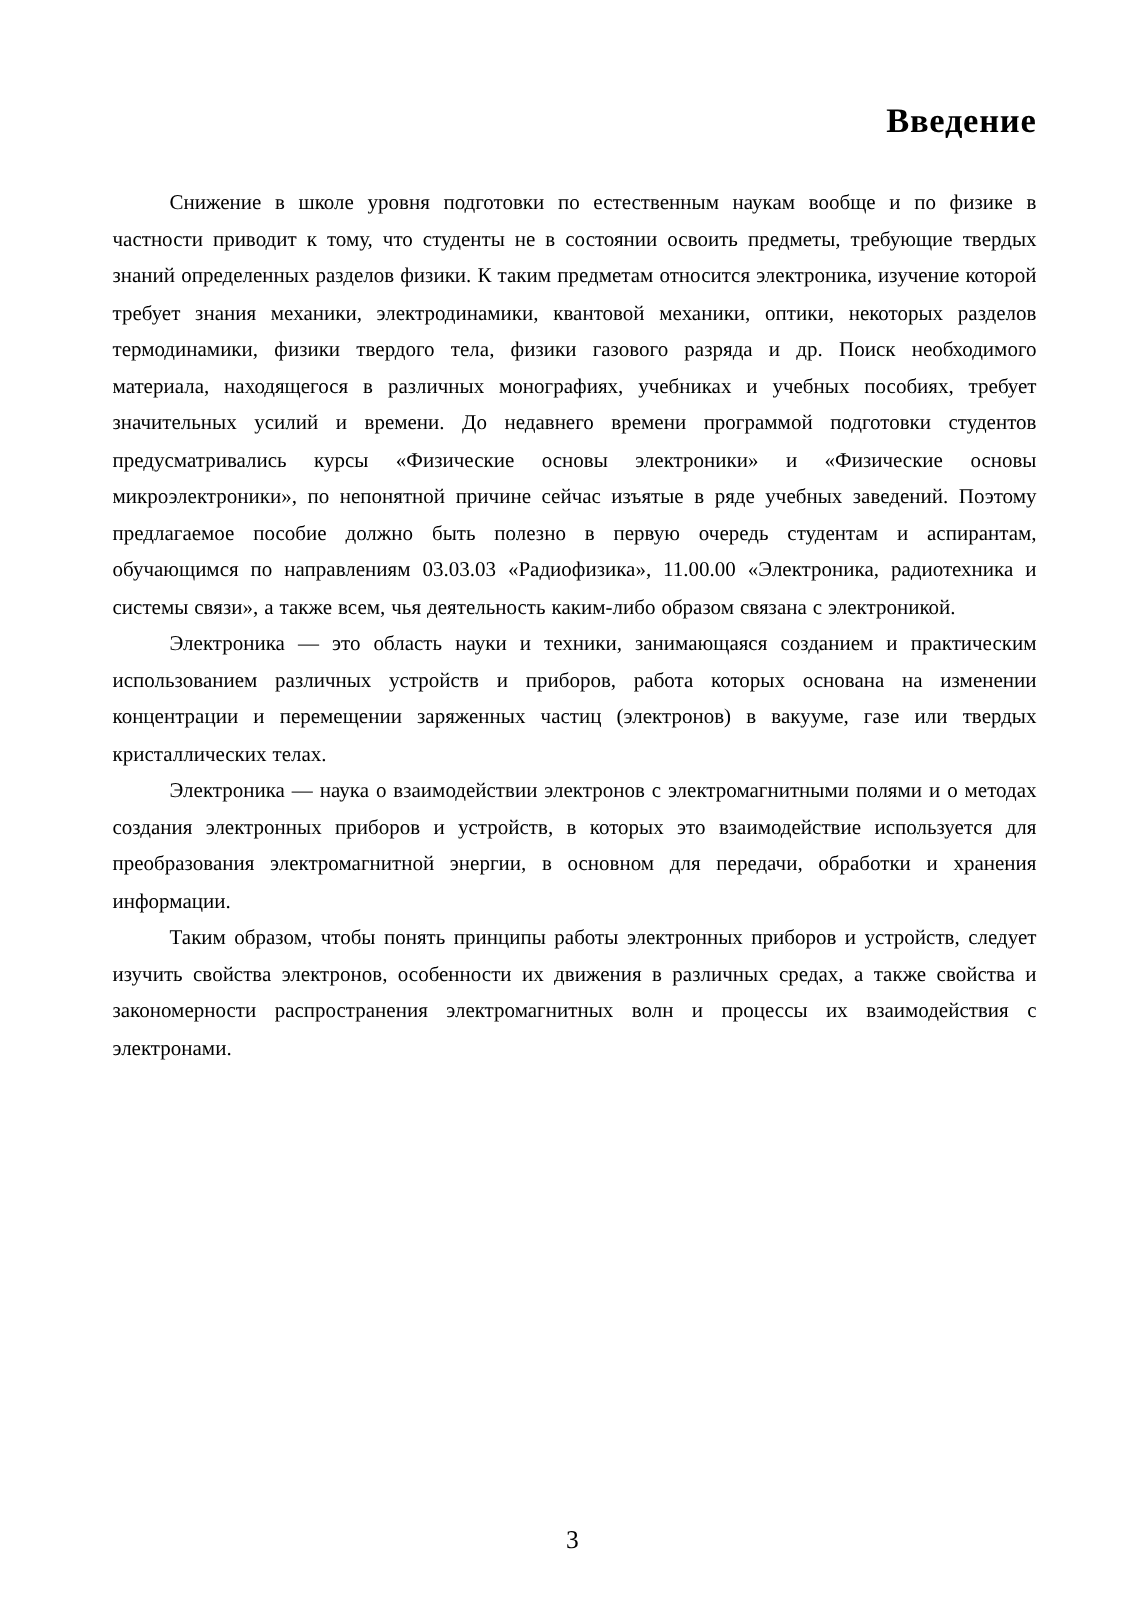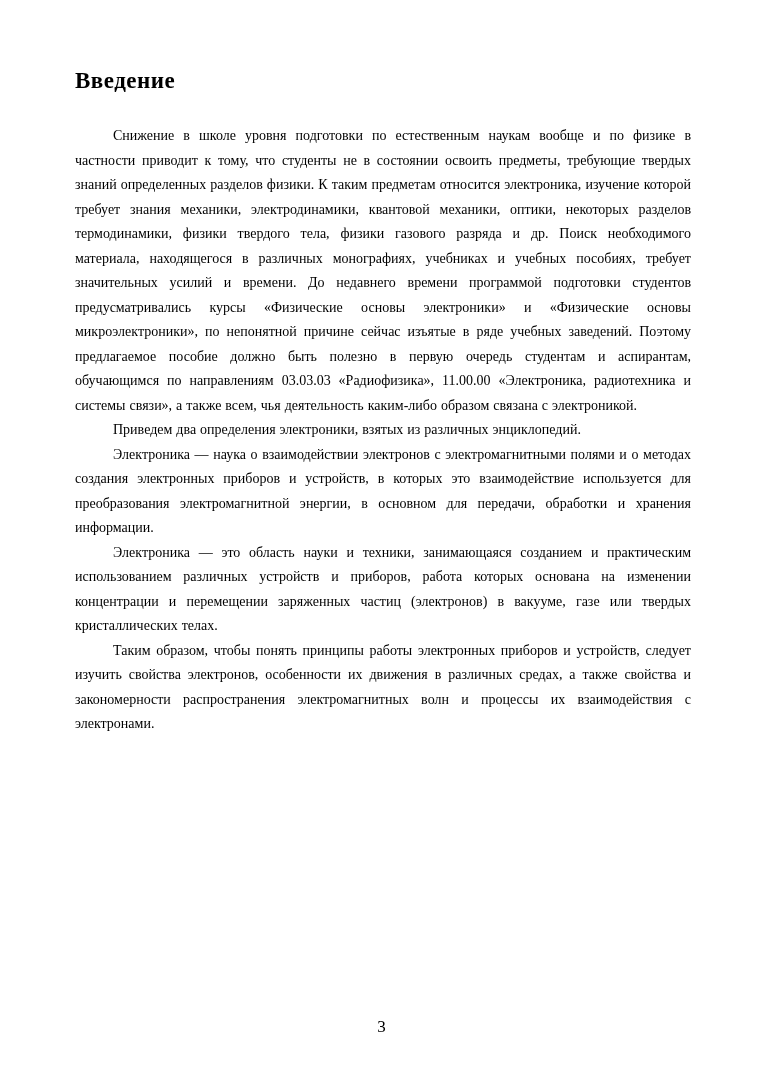--- a/index.html
+++ b/index.html
@@ -13,21 +13,21 @@
     height: 1079px;
     background: #ffffff;
     box-sizing: border-box;
     padding: 68px 72px 0 75px;
     font-family: "Liberation Serif", "DejaVu Serif", serif;
     color: #000000;
     overflow: hidden;
   }
   .doc-title {
     margin: 0 0 30px 0;
-    text-align: left;
+    text-align: right;
     font-size: 23px;
     font-weight: bold;
     letter-spacing: 0.5px;
   }
   .doc-body p {
     margin: 0;
     text-align: justify;
     text-indent: 38px;
     font-size: 14px;
     line-height: 24.5px;
@@ -43,20 +43,19 @@
   }
 </style>
 </head>
 <body>
 
 <div class="page">
   <h1 class="doc-title">Введение</h1>
 
   <div class="doc-body">
     <p>Снижение в школе уровня подготовки по естественным наукам вообще и по физике в частности приводит к тому, что студенты не в состоянии освоить предметы, требующие твердых знаний определенных разделов физики. К таким предметам относится электроника, изучение которой требует знания механики, электродинамики, квантовой механики, оптики, некоторых разделов термодинамики, физики твердого тела, физики газового разряда и др. Поиск необходимого материала, находящегося в различных монографиях, учебниках и учебных пособиях, требует значительных усилий и времени. До недавнего времени программой подготовки студентов предусматривались курсы «Физические основы электроники» и «Физические основы микроэлектроники», по непонятной причине сейчас изъятые в ряде учебных заведений. Поэтому предлагаемое пособие должно быть полезно в первую очередь студентам и аспирантам, обучающимся по направлениям 03.03.03 «Радиофизика», 11.00.00 «Электроника, радиотехника и системы связи», а также всем, чья деятельность каким-либо образом связана с электроникой.</p>
-    <p>Приведем два определения электроники, взятых из различных энциклопедий.</p>
+    <p>Электроника — это область науки и техники, занимающаяся созданием и практическим использованием различных устройств и приборов, работа которых основана на изменении концентрации и перемещении заряженных частиц (электронов) в вакууме, газе или твердых кристаллических телах.</p>
     <p>Электроника — наука о взаимодействии электронов с электромагнитными полями и о методах создания электронных приборов и устройств, в которых это взаимодействие используется для преобразования электромагнитной энергии, в основном для передачи, обработки и хранения информации.</p>
-    <p>Электроника — это область науки и техники, занимающаяся созданием и практическим использованием различных устройств и приборов, работа которых основана на изменении концентрации и перемещении заряженных частиц (электронов) в вакууме, газе или твердых кристаллических телах.</p>
     <p>Таким образом, чтобы понять принципы работы электронных приборов и устройств, следует изучить свойства электронов, особенности их движения в различных средах, а также свойства и закономерности распространения электромагнитных волн и процессы их взаимодействия с электронами.</p>
   </div>
 
   <div class="page-number">3</div>
 </div>
 
 </body></html>

